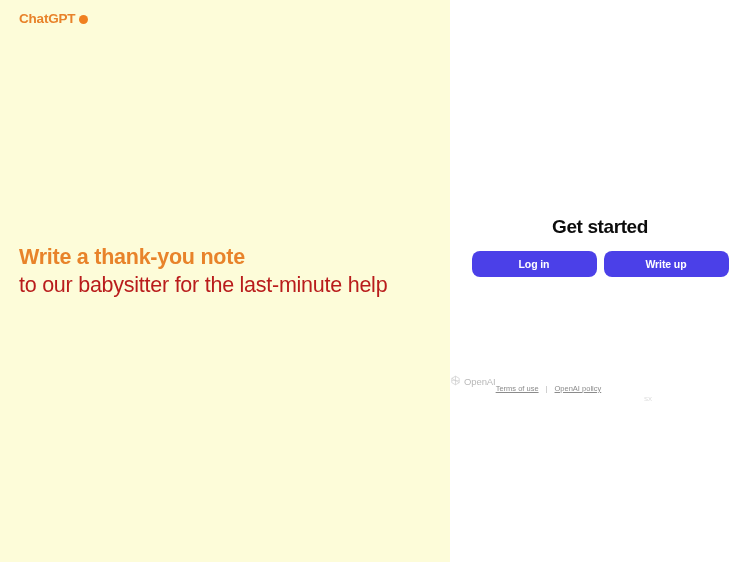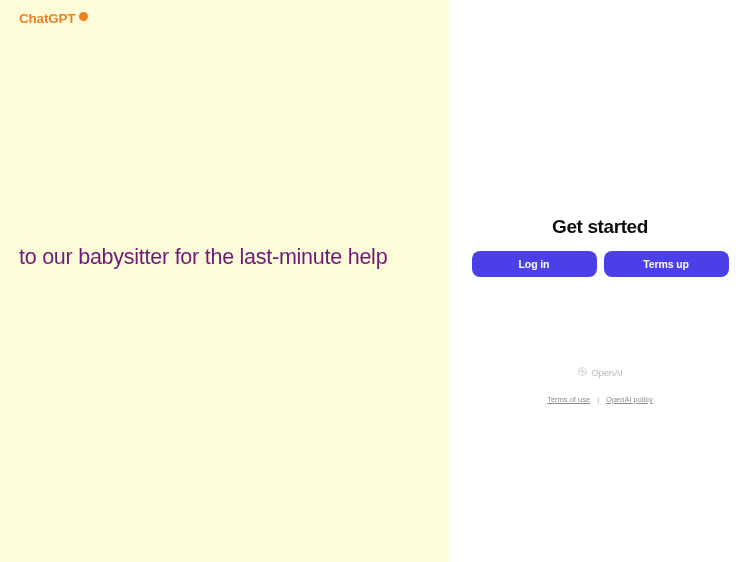--- a/index.html
+++ b/index.html
@@ -26,20 +26,21 @@
     background: #fdfcd9;
     position: relative;
     flex: 0 0 450px;
   }
 
   .brand {
     position: absolute;
     top: 11px;
     left: 19px;
     display: flex;
+    align-items: center;
     gap: 3px;
   }
   .brand-name {
     font-size: 13.5px;
     font-weight: bold;
     color: #e8822a;
     letter-spacing: -0.2px;
   }
   .brand-dot {
     width: 9px;
@@ -61,21 +62,21 @@
   .promo-line-bold {
     font-size: 21.5px;
     font-weight: bold;
     color: #e8832a;
     letter-spacing: -0.25px;
     display: block;
   }
   .promo-line-rest {
     font-size: 21.5px;
     font-weight: 400;
-    color: #701a75;
+    color: #b91c1c;
     letter-spacing: -0.25px;
     display: block;
   }
 
   
   .auth-panel {
     flex: 1 1 auto;
     height: 426px;
     background: #ffffff;
     position: relative;
@@ -121,21 +122,21 @@
     justify-content: center;
   }
 
   
   .footer {
     position: absolute;
     left: 0;
     right: 0;
     bottom: 22px;
     display: flex;
-    flex-direction: column;
+    flex-direction: row;
     align-items: center;
   }
 
   .openai-mark {
     display: flex;
     align-items: center;
     gap: 3px;
     margin-bottom: 14px;
   }
   .openai-glyph { display: block; }
@@ -189,33 +190,34 @@
 <div class="page">
 
   <div class="promo-panel">
 
     <div class="brand">
       <span class="brand-name">ChatGPT</span>
       <span class="brand-dot"></span>
     </div>
 
     <div class="promo-copy">
+      <span class="promo-line-bold">Write a thank-you note</span>
       <span class="promo-line-rest">to our babysitter for the last-minute help</span>
     </div>
 
   </div>
 
   <div class="auth-panel">
 
     <div class="auth-center">
       <div class="auth-title">Get started</div>
 
       <div class="auth-buttons">
         <button class="auth-btn">Log in</button>
-        <button class="auth-btn">Terms up</button>
+        <button class="auth-btn">Write up</button>
       </div>
     </div>
 
     <div class="footer">
 
       <div class="openai-mark">
         <span class="openai-glyph">
           <svg width="11" height="11" viewBox="0 0 24 24" fill="none" stroke="#c6c6c6" stroke-width="1.4">
             <path d="M12 2.6 L20.1 7.3 L20.1 16.7 L12 21.4 L3.9 16.7 L3.9 7.3 Z"></path>
             <path d="M12 2.6 L12 12 L20.1 16.7"></path>

